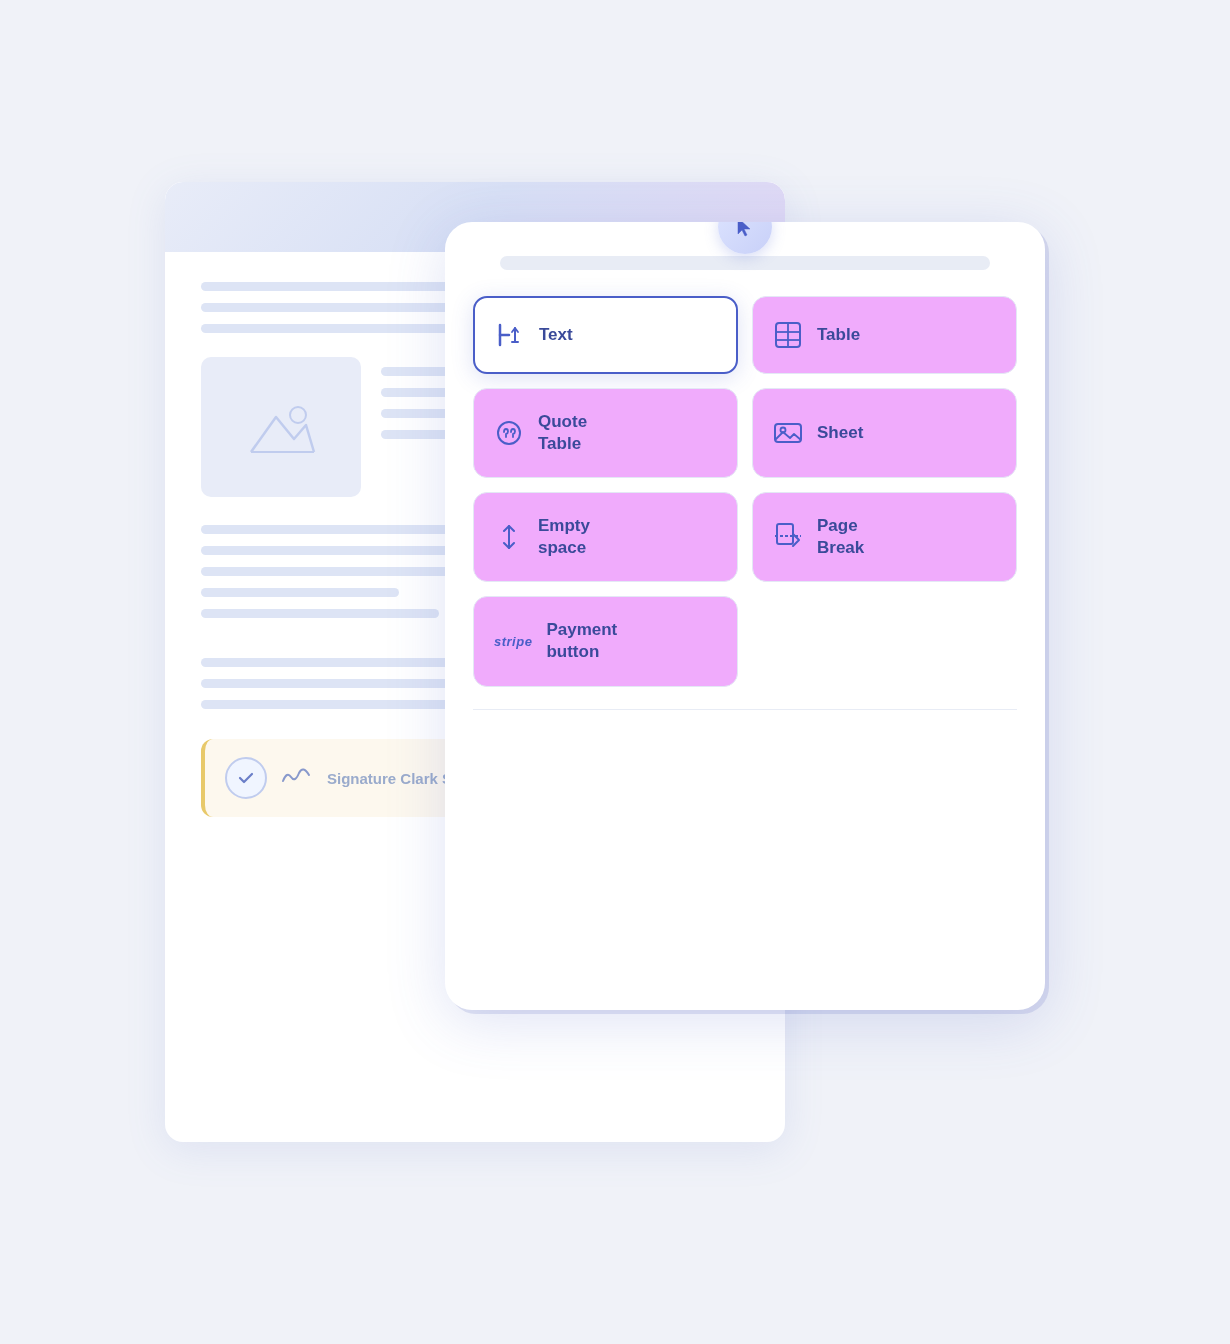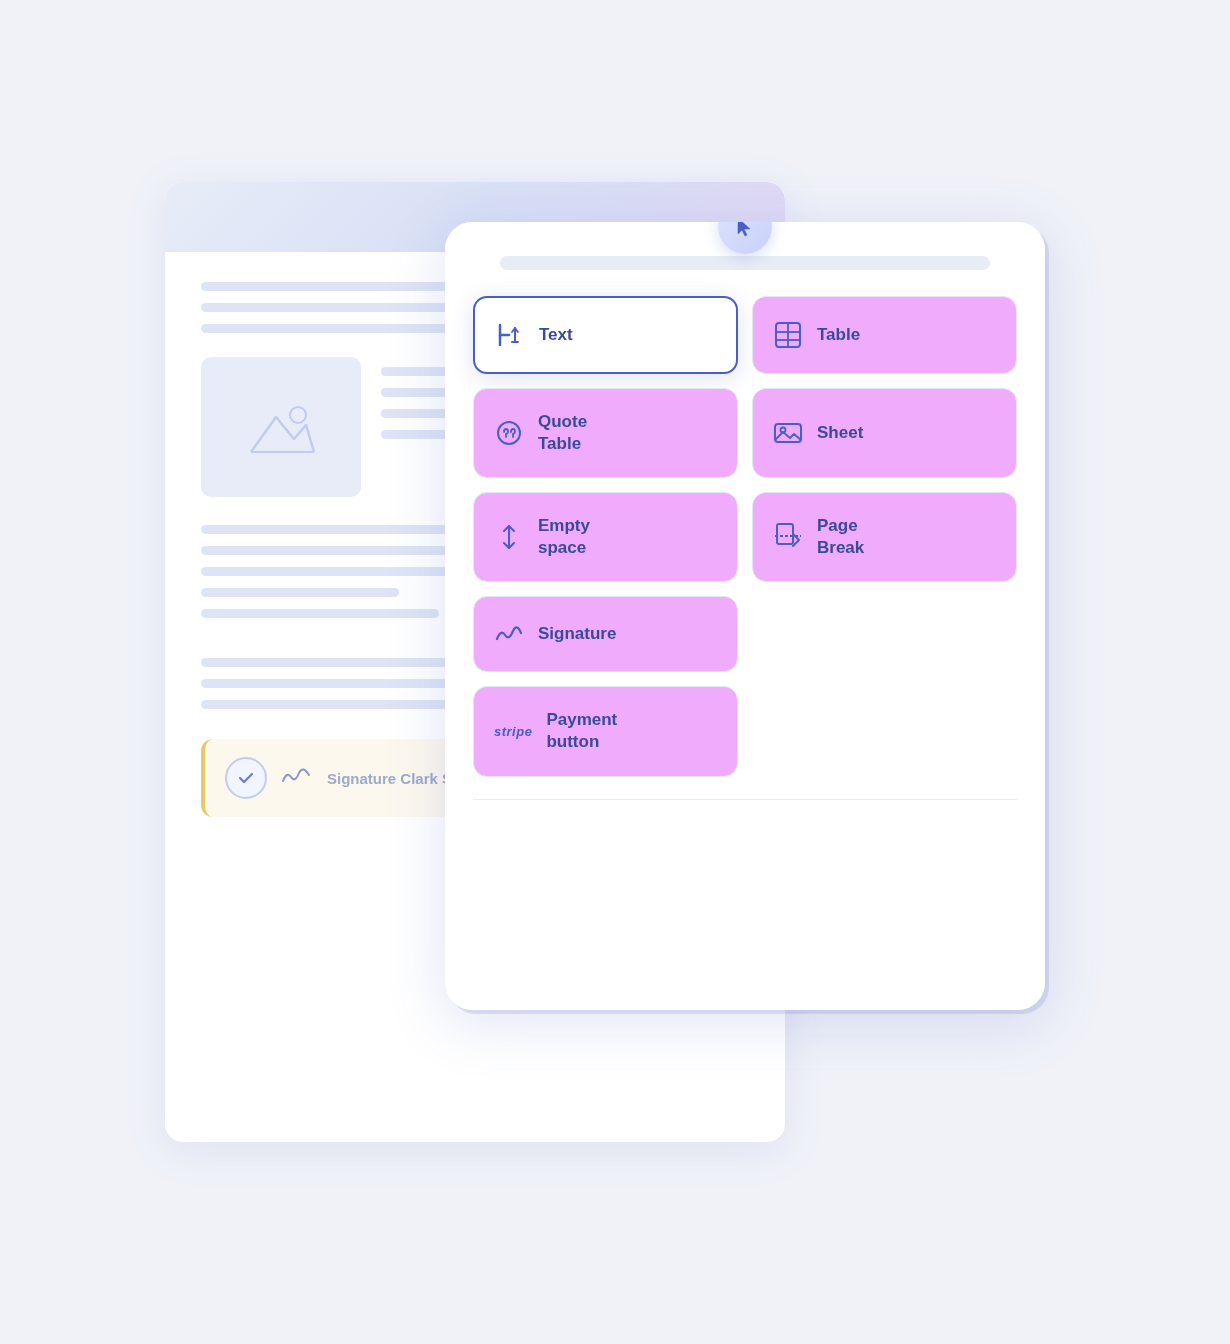--- a/index.html
+++ b/index.html
@@ -377,28 +377,20 @@
           <div class="block-item-icon">
             <svg class="icon-svg" viewBox="0 0 30 30">
               <rect x="4" y="2" width="16" height="20" rx="2" stroke="#4a5ec8" stroke-width="2"></rect>
               <path d="M20 12 L26 18 L20 24" stroke="#4a5ec8" stroke-width="2" stroke-linecap="round" stroke-linejoin="round" fill="none"></path>
               <line x1="2" y1="14" x2="28" y2="14" stroke="#4a5ec8" stroke-width="1.8" stroke-dasharray="3,2"></line>
             </svg>
           </div>
           <span class="block-item-label">Page<br>Break</span>
         </div>
 
-        <div class="block-item">
-          <div class="block-item-icon">
-            <svg class="icon-svg" viewBox="0 0 30 30">
-              <path d="M3 20 Q7 10 11 16 Q15 22 19 12 Q23 4 27 14" stroke="#4a5ec8" stroke-width="2.2" stroke-linecap="round" fill="none"></path>
-            </svg>
-          </div>
-          <span class="block-item-label">Signature</span>
-        </div>
 
 
         <div class="block-item" style="grid-column: 1;">
           <div class="block-item-icon">
             <span style="font-style:italic; font-weight:800; font-size:13px; color:#4a5ec8; letter-spacing:0.5px;">stripe</span>
           </div>
           <span class="block-item-label">Payment<br>button</span>
         </div>
 
       </div>

